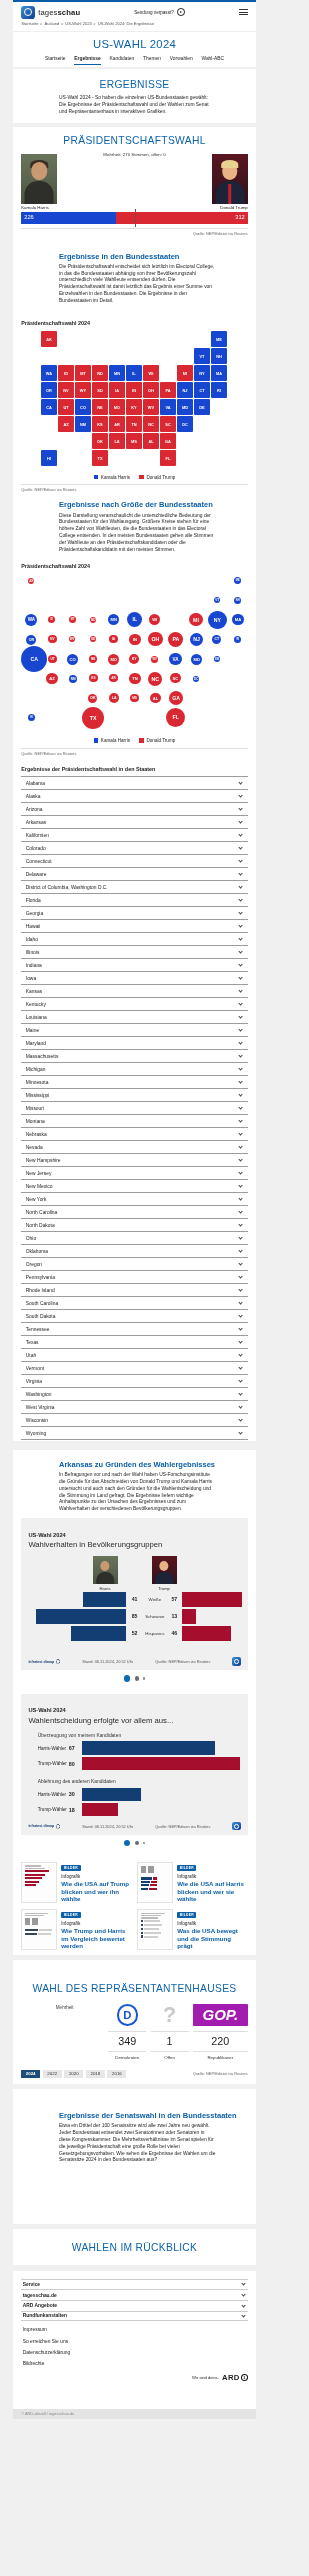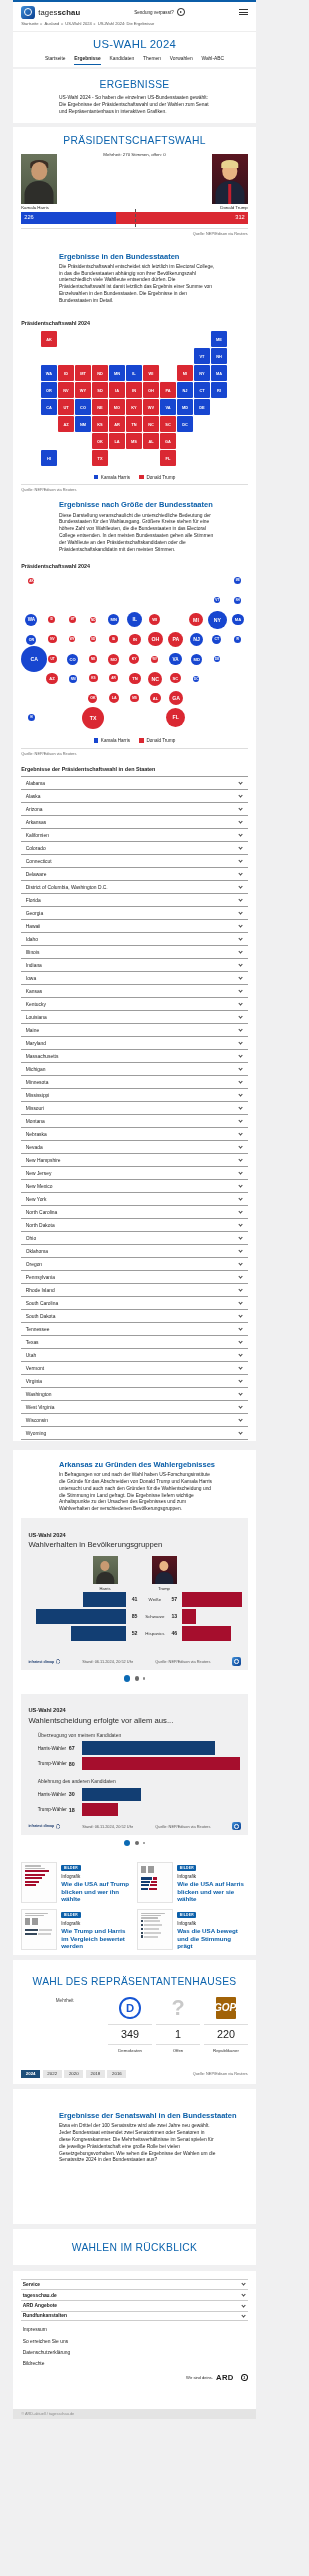--- a/index.html
+++ b/index.html
@@ -110,51 +110,51 @@
   .teaser{display:flex;gap:4.1px;cursor:pointer}
   .thumb{width:36px;height:41px;background:#fdfdfd;border:0.5px solid #e3e3e3;flex:none;padding:2.6px;overflow:hidden}
   .thumb .tl{height:1.3px;background:#bbb;margin-bottom:1px;border-radius:0.5px}
   .thumb .mrow{display:flex;gap:1px;align-items:center;margin-top:1.3px}
   .thumb .mbar{height:2.1px}
   .thumb .mph{width:5.7px;height:6.7px;background:#9a9a9a;margin:1px 1.5px 1px 0;display:inline-block}
   .badge{display:inline-block;background:#0b5fa9;color:#fff;font-size:3.3px;font-weight:700;letter-spacing:0.3px;padding:1.3px 2.6px;border-radius:1px}
   .kick{font-size:4.6px;margin-top:2.6px}
   .ttitle{color:#0b5fa9;font-weight:700;font-size:6.2px;line-height:7.5px;margin-top:1.5px}
   
-  .housecard{height:124px;margin-bottom:5.2px;padding-top:16px}
+  .housecard{height:124px;margin-bottom:5.2px;padding-top:23px}
   .house-row{display:flex;margin-top:6.2px;padding:0 8.2px}
   .donut-wrap{width:87px;text-align:center;flex:none}
   .donut{width:68px;height:68px;border-radius:50%;margin:0 auto;position:relative}
   .donut .hole{position:absolute;inset:17px;background:#fff;border-radius:50%;display:flex;align-items:center;justify-content:center;font-size:13.4px;color:#222}
   .donut .dmark{position:absolute;left:50%;bottom:-1px;height:8.2px;border-left:1px dashed #555}
   .mehr{font-size:4.6px;color:#444;margin-top:5.2px}
   .parties{flex:1;display:grid;grid-template-columns:1fr 1fr 1fr;gap:0 4.1px;text-align:center;align-content:start}
   .plogo{height:29px;display:flex;align-items:center;justify-content:center}
   .dlogo{width:21.6px;height:21.6px;border:2.6px solid #1756d4;border-radius:50%;color:#1756d4;font-weight:800;font-size:11.3px;display:flex;align-items:center;justify-content:center}
   .qmark{font-size:21.6px;color:#c9c9c9;font-weight:700;line-height:1}
-  .gopbox{width:20px;height:21.6px;background:#a16207;color:#fff;display:flex;align-items:center;justify-content:center;font-weight:800;font-size:10px;font-style:italic;border-radius:1px}
+  .gopbox{width:55px;height:21.6px;background:#a21caf;color:#fff;display:flex;align-items:center;justify-content:center;font-weight:800;font-size:15px;font-style:italic;border-radius:1px}
   .pnum{border-top:0.5px solid #ddd;border-bottom:0.5px solid #ddd;font-size:10.8px;padding:3.1px 0;margin-top:2.1px}
   .pname{font-size:4.4px;color:#333;margin-top:3.6px}
   .yearrow{position:absolute;left:8.2px;right:8.2px;bottom:6.2px;display:flex;align-items:center}
   .chip{font-size:4.4px;padding:1.5px 4.6px;background:#e7e7e7;margin-right:2.6px;cursor:pointer;color:#333}
   .chip.active{background:#1d4e79;color:#fff;font-weight:700}
   .yearrow .quelle{margin-left:auto}
   
   .senatecard{height:99px;margin-bottom:3.6px;padding-top:13.4px}
   .senrescard{height:135px;margin-bottom:5.2px;padding-top:22px}
   .rueckcard{height:36px;margin-bottom:5.2px;display:flex;align-items:center;justify-content:center}
   
   .fcard{height:138px;padding-top:8.2px}
   .f-acc{margin:0 8.2px}
   .f-acc-row{height:10.6px;display:flex;justify-content:space-between;align-items:center;border-top:0.5px solid #ccc;font-size:4.9px;font-weight:700;padding:0 1.5px;cursor:pointer}
   .f-acc-row:last-child{border-bottom:0.5px solid #ccc}
   .f-links{margin:6.2px 8.2px 0}
   .f-link{font-size:4.9px;margin:0 1.5px 6.2px;cursor:pointer}
   .ardrow{display:flex;justify-content:flex-end;align-items:center;gap:3.1px;margin:7.2px 8.2px 0;font-size:4.1px}
-  .ardmark{font-weight:800;font-size:7.7px;letter-spacing:0.3px;display:flex;align-items:center;gap:7px}
+  .ardmark{font-weight:800;font-size:7.7px;letter-spacing:0.3px;display:flex;align-items:center;gap:1px}
   .ardone{width:7.2px;height:7.2px;border:1px solid #111;border-radius:50%;display:inline-flex;align-items:center;justify-content:center;font-size:4.1px;font-weight:800;transform:rotate(8deg)}
   .cbar{height:10.3px;background:#e4e4e4;display:flex;align-items:center;padding:0 8.2px;font-size:3.9px;color:#8a8a8a}
 </style>
 </head>
 <body>
 
 <div class="col">
 
   <div class="card hcard">
     <div class="topline"></div>

